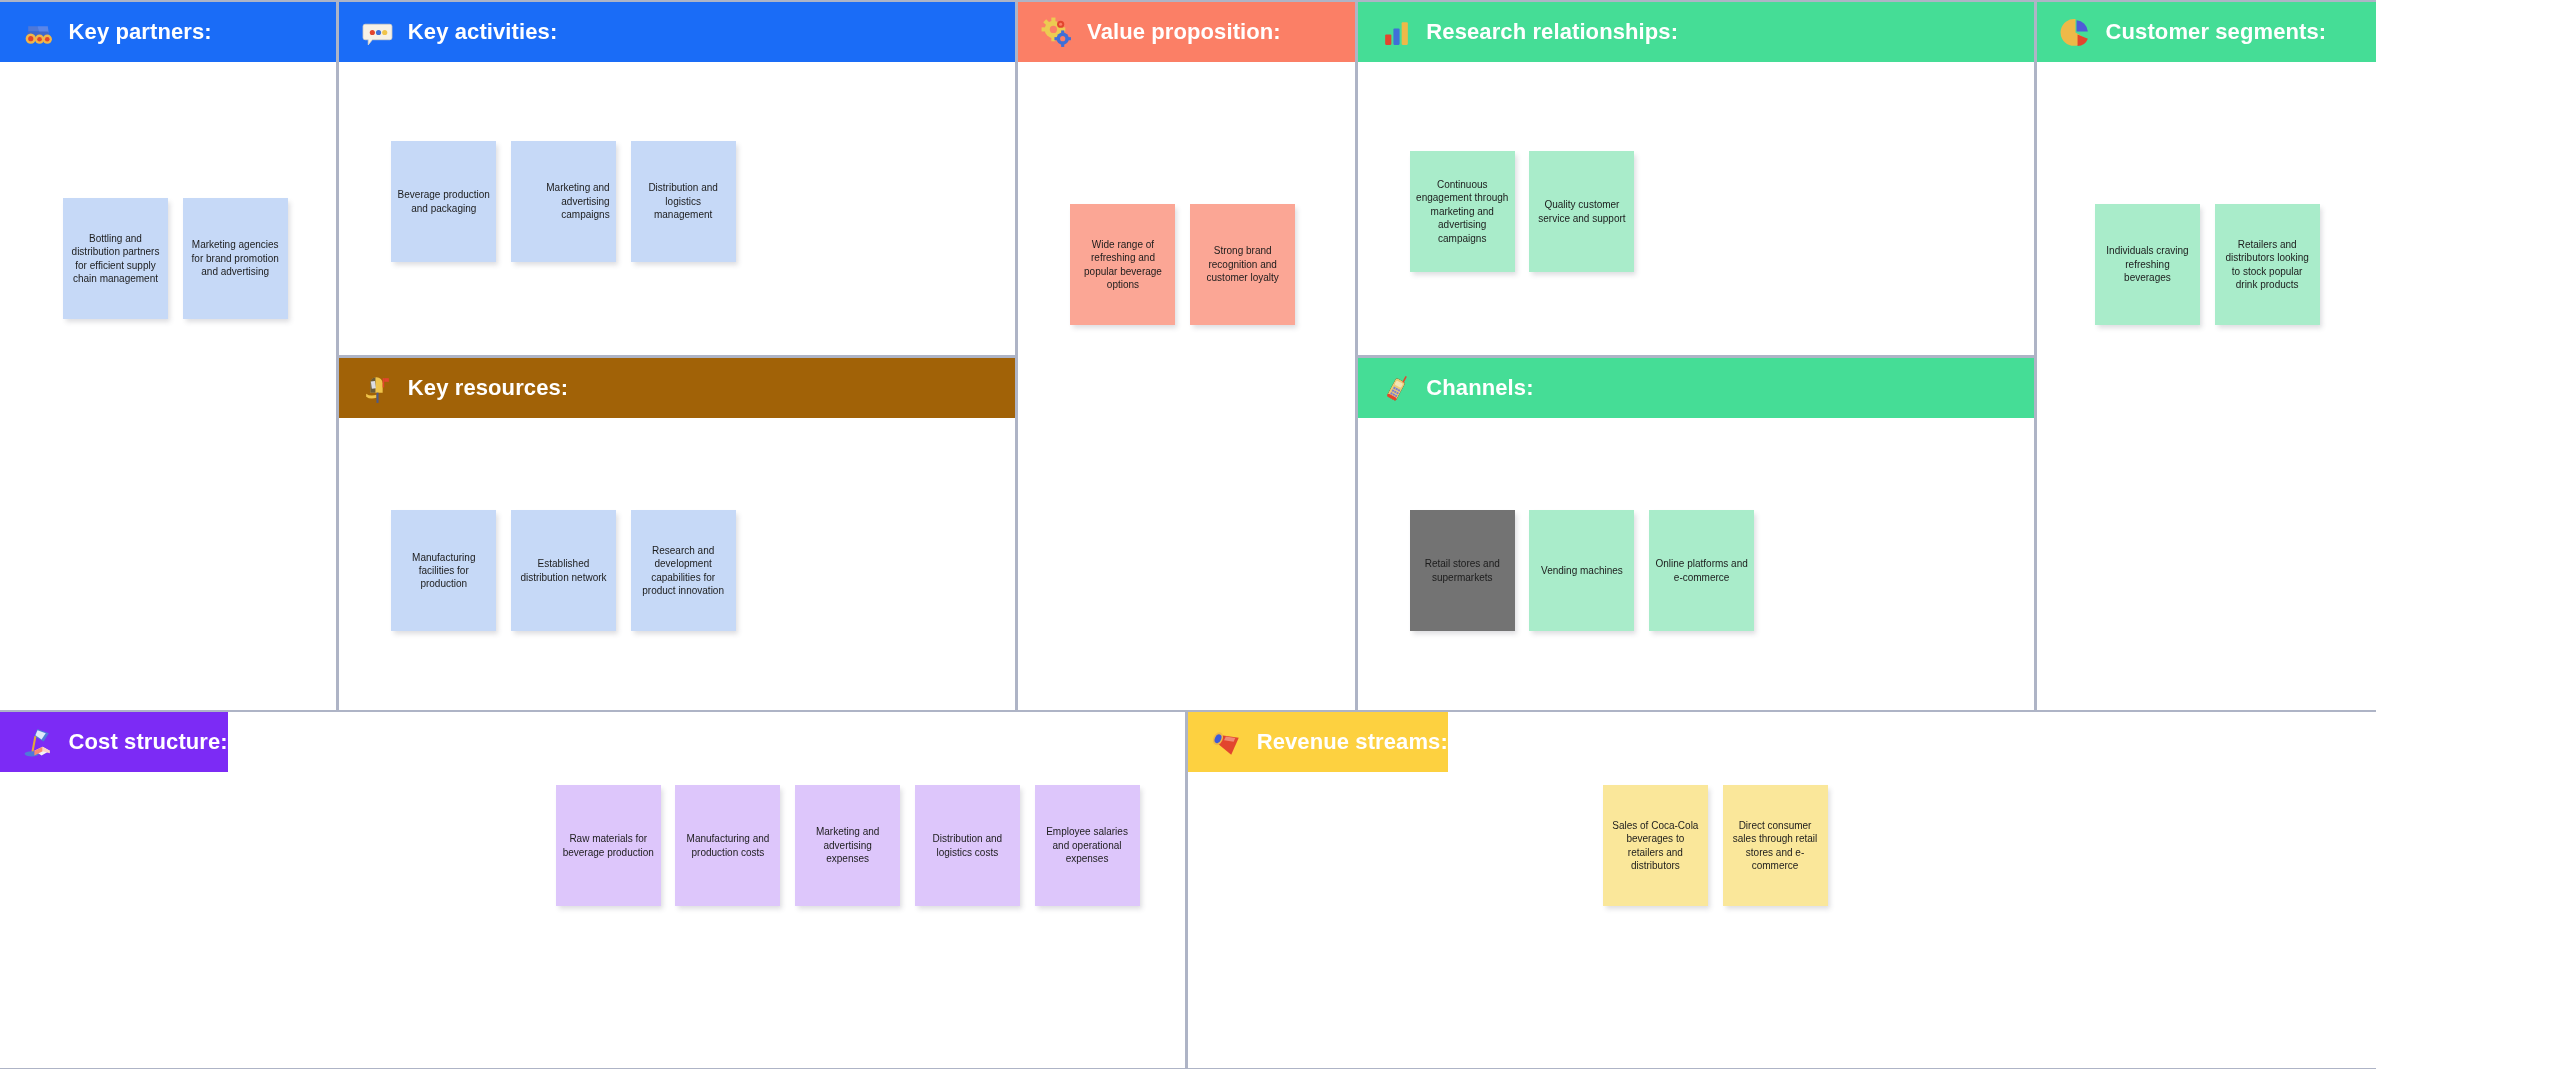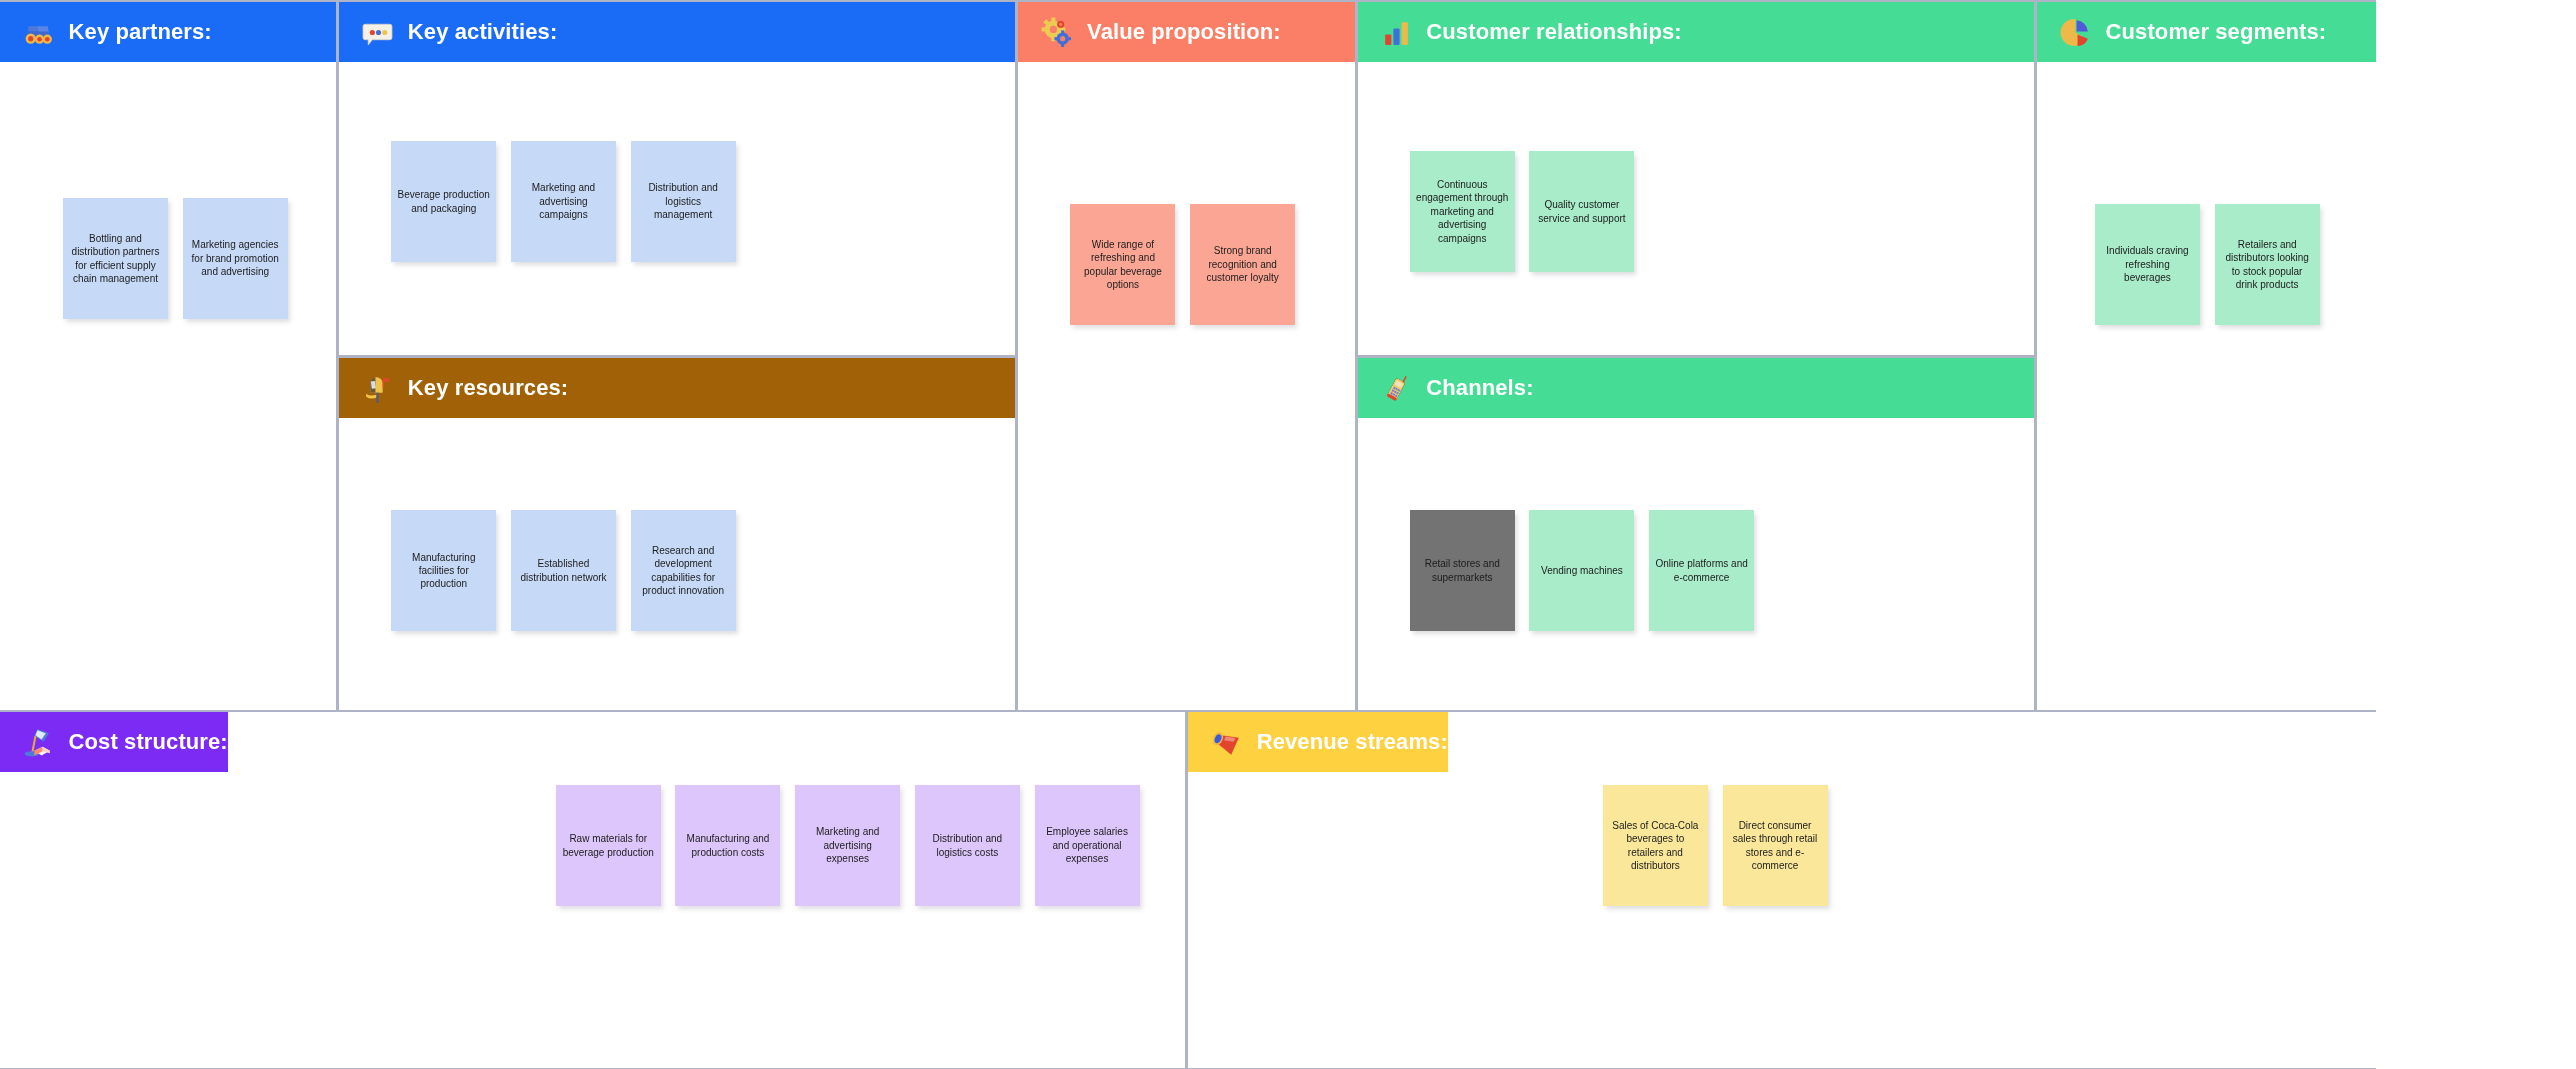--- a/index.html
+++ b/index.html
@@ -163,21 +163,21 @@
               <circle cx="46" cy="32" r="5" fill="#f0c44a"></circle>
             </svg>
           </span>
           <span class="title">Key activities:</span>
         </div>
         <div class="block-body">
           <div class="notes-row" style="margin-left:52px; margin-top:79px;">
             <div class="note" style="background:#c6d9f7;">
               <span>Beverage production and packaging</span>
             </div>
-            <div class="note" style="background:#c6d9f7;">
+            <div class="note" style="background:#c6d9f7;text-align:right;">
               <span>Marketing and advertising campaigns</span>
             </div>
             <div class="note" style="background:#c6d9f7;">
               <span>Distribution and logistics management</span>
             </div>
           </div>
         </div>
       </div>
 
       <div class="sub-divider"></div>
@@ -257,21 +257,21 @@
 
       <div style="flex:0 0 353px; display:flex; flex-direction:column; min-height:0;">
         <div class="block-head" style="background:#45dd96;">
           <span class="ico">
             <svg viewBox="0 0 64 64" width="33" height="33">
               <rect x="10" y="36" width="12" height="20" rx="2" fill="#e2452e"></rect>
               <rect x="26" y="24" width="12" height="32" rx="2" fill="#3f6fd8"></rect>
               <rect x="42" y="12" width="12" height="44" rx="2" fill="#eeb948"></rect>
             </svg>
           </span>
-          <span class="title">Customer relationships:</span>
+          <span class="title">Research relationships:</span>
         </div>
         <div class="block-body">
           <div class="notes-row" style="margin-left:52px; margin-top:89px;">
             <div class="note" style="background:#a9ecca;">
               <span>Continuous engagement through marketing and advertising campaigns</span>
             </div>
             <div class="note" style="background:#a9ecca;">
               <span>Quality customer service and support</span>
             </div>
           </div>

